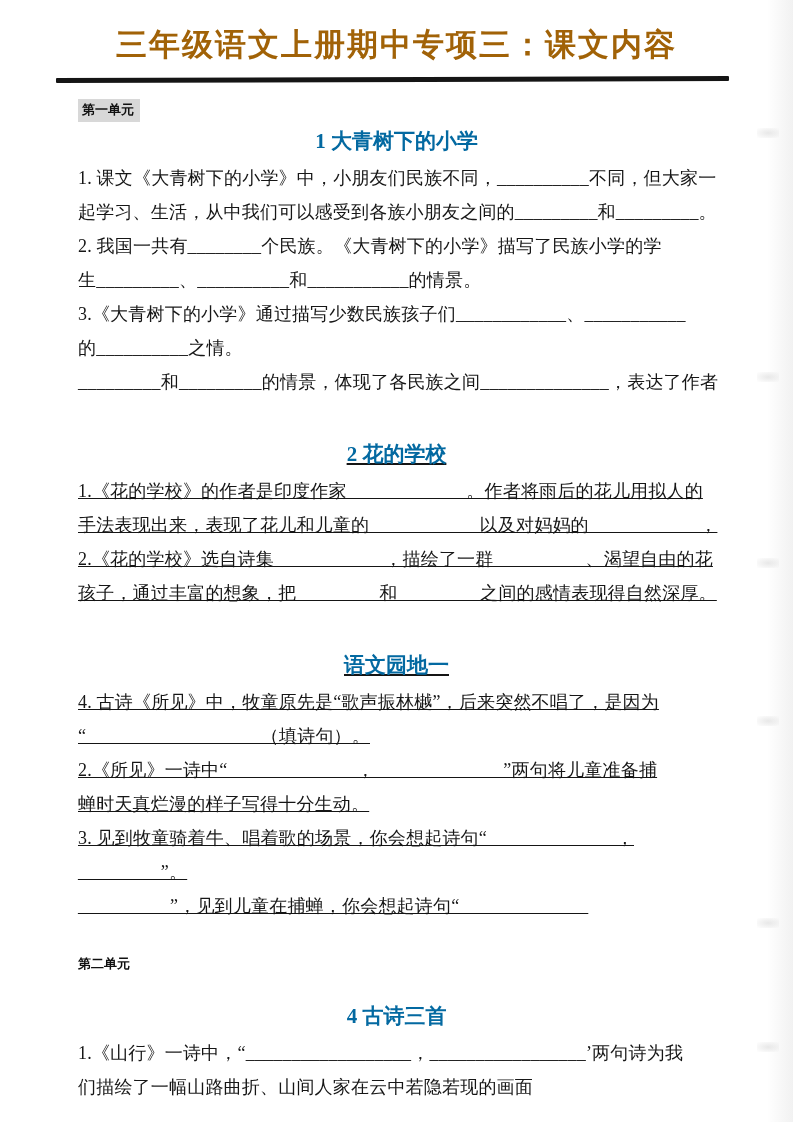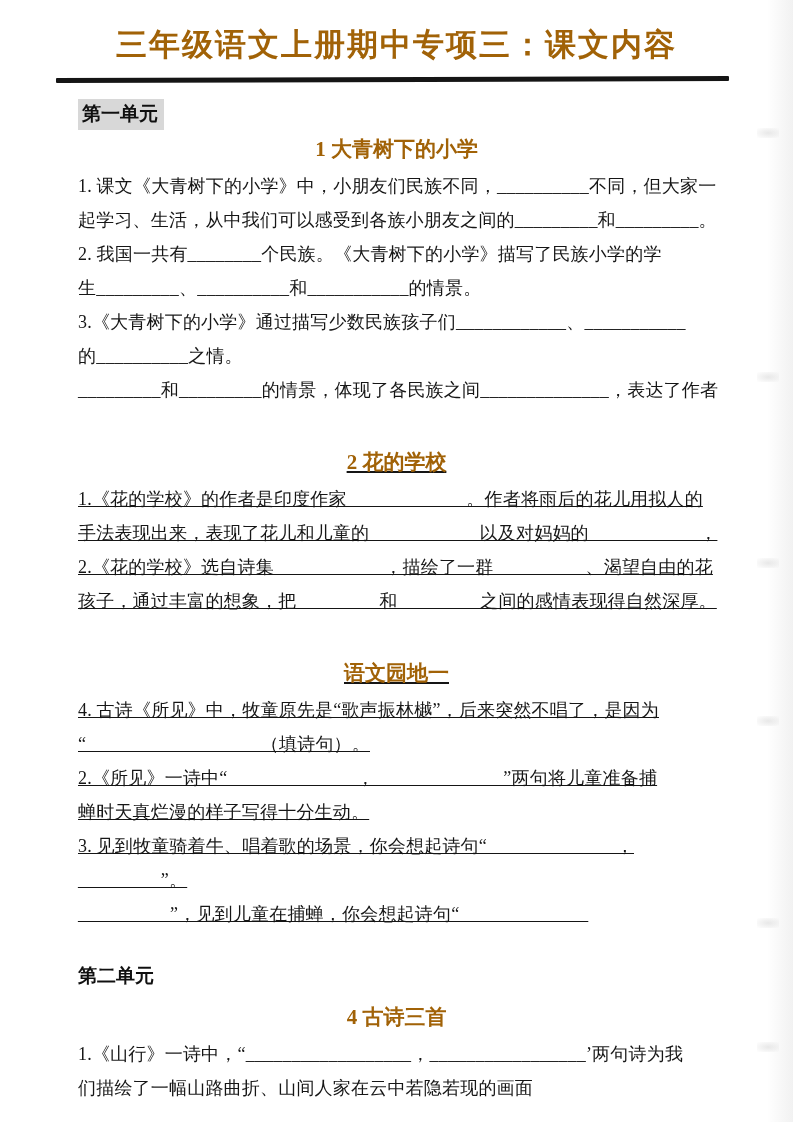--- a/index.html
+++ b/index.html
@@ -57,39 +57,39 @@
     margin: 11px 64px 0 56px;
     transform: rotate(-0.18deg);
     border-radius: 1px;
   }
   .content {
     padding: 0 78px 0 78px;
   }
   .unit-label {
     display: inline-block;
     background: #d8d8d8;
-    font-size: 19px;
+    font-size: 13px;
     font-weight: 700;
     line-height: 1.25;
     padding: 3px 6px 4px 4px;
     color: #101010;
   }
   .unit-1-label-wrap { margin-top: 17px; }
   .unit-2-label-wrap { margin-top: 30px; }
   .unit-2-label-wrap .unit-label { background: transparent; padding-left: 0; }
   .lesson-heading {
     text-align: center;
     font-size: 21px;
     font-weight: 700;
     line-height: 30px;
-    color: #a16207;
+    color: #0369a1;
   }
   .lesson { margin-top: 4px; }
   .lesson.gap-lg { margin-top: 40px; text-decoration: underline; }
-  .lesson.gap-md { margin-top: 10px; }
+  .lesson.gap-md { margin-top: 24px; }
   .lesson-lines { margin-top: 5px; }
   .text-line {
     font-size: 18px;
     line-height: 34px;
     white-space: nowrap;
     letter-spacing: 0.2px;
     color: #161616;
   }
 </style>
 </head>

